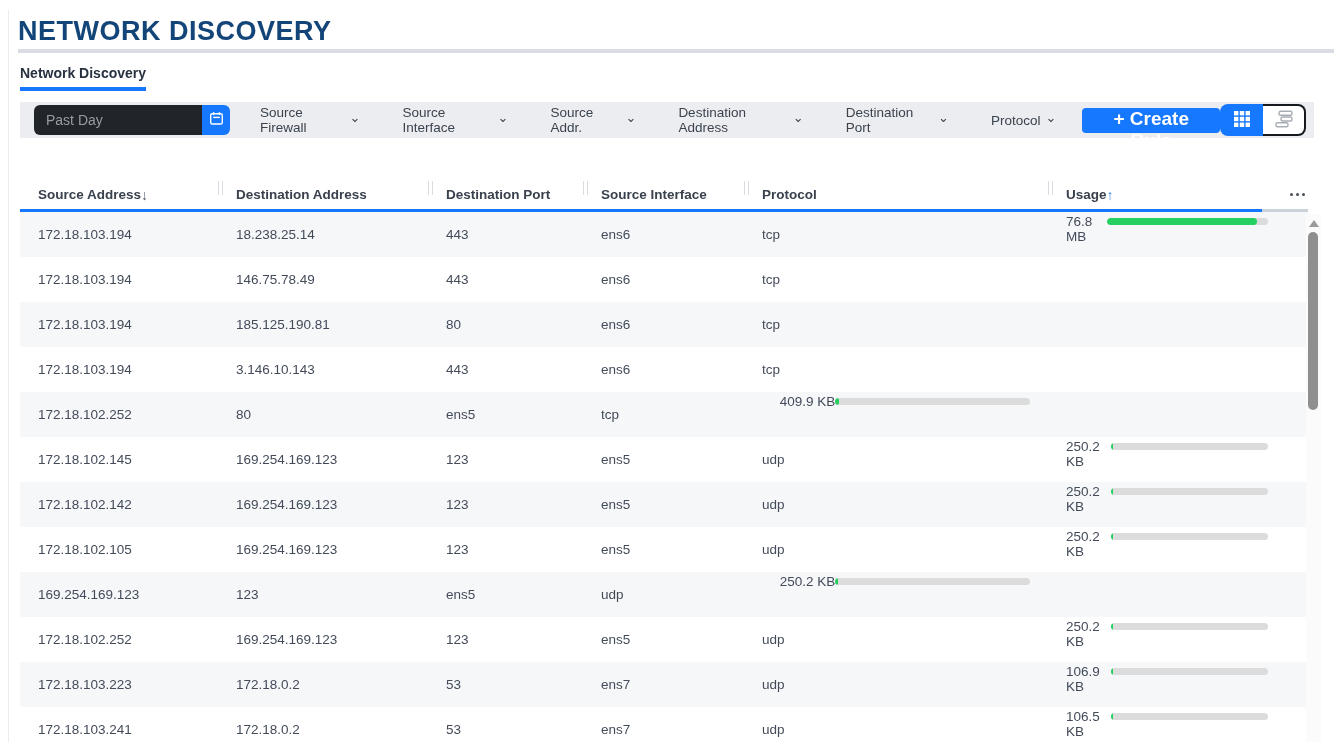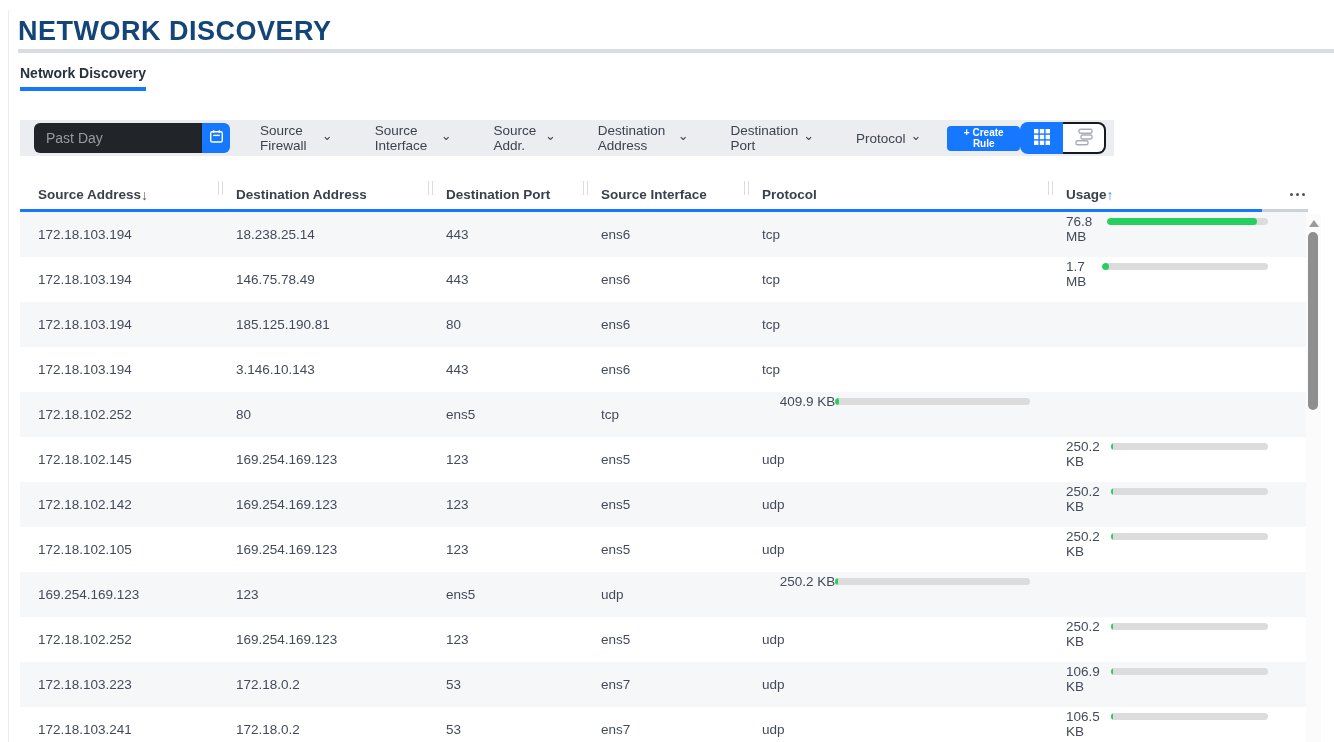--- a/index.html
+++ b/index.html
@@ -14,34 +14,34 @@
   .title-rule { position:absolute; left:18px; right:0; top:49px; height:4px; background:#d9dde3; }
 
   
   .tabbar { position:absolute; left:20px; top:64px; display:flex; }
   .tab { position:relative; padding-bottom:9px; cursor:pointer; }
   .tab-label { font-size:14px; font-weight:600; color:#27313f; }
   .tab.active::after { content:""; position:absolute; left:0; right:0; bottom:0; height:4px;
     background:var(--accent-blue,#1677ff); }
 
   
-  .toolbar { position:absolute; left:20px; top:102px; width:1094px; height:36px;
-    background:#ebedf0; display:flex; align-items:center; padding:0 6px 0 14px;margin-top:18px; }
+  .toolbar { position:absolute; left:20px; top:102px; width:1294px; height:36px;
+    background:#ebedf0; display:flex; align-items:center; padding:0 6px 0 14px; }
   .date-group { display:flex; height:30px; }
   .date-input { width:168px; height:30px; background:#212529; border:none; outline:none;
     border-radius:6px 0 0 6px; color:#969ca3; font-size:14px; padding:0 12px;
     font-family:"Liberation Sans", sans-serif; }
   .date-btn { width:28px; height:30px; background:var(--accent-blue,#1677ff); border:none;
     border-radius:0 6px 6px 0; display:flex; align-items:center; justify-content:center; cursor:pointer; }
   .filters { display:flex; align-items:center; margin-left:30px; gap:42px; }
   .filter { display:flex; align-items:center; gap:5px; cursor:pointer; }
   .f-label { font-size:13.5px; color:#3c434d; }
   .chev { font-size:13px; color:#3c434d; line-height:8px; margin-top:-4px; }
   .create-rule { margin-left:26px; height:25px; padding:0 11px; border:none; border-radius:4px;
-    background:var(--accent-blue,#1677ff); color:#ffffff; font-size:10px; font-weight:600;
+    background:var(--accent-blue,#1677ff); color:#ffffff; font-size:19px; font-weight:600;
     cursor:pointer; font-family:"Liberation Sans", sans-serif; }
   .view-toggle { margin-left:auto; margin-right:2px; display:flex; height:32px; }
   .vt-btn { width:43px; height:32px; border:none; display:flex; align-items:center;
     justify-content:center; cursor:pointer; background:#ffffff; }
   .vt-btn.grid { background:var(--accent-blue,#1677ff); border-radius:8px 0 0 8px; }
   .vt-btn.flow { border:2px solid #16191d; border-left:none; border-radius:0 8px 8px 0; }
 
   
   .table { position:absolute; left:20px; top:180px; width:1288px; }
   .thead, .tr { display:grid; grid-template-columns:198px 210px 155px 161px 304px 220px 40px; }
@@ -211,26 +211,20 @@
       </div>
     </div>
     <div class="td"></div>
   </div>
       <div class="tr">
     <div class="td plain">172.18.103.194</div>
     <div class="td plain">146.75.78.49</div>
     <div class="td plain">443</div>
     <div class="td plain">ens6</div>
     <div class="td plain">tcp</div>
-    <div class="td usage">
-      <span class="usage-text">1.7 MB</span>
-      <div class="usage-track">
-        <div class="usage-fill" style="width: 4%;"></div>
-      </div>
-    </div>
     <div class="td"></div>
   </div>
       <div class="tr">
     <div class="td plain">172.18.103.194</div>
     <div class="td plain">185.125.190.81</div>
     <div class="td plain">80</div>
     <div class="td plain">ens6</div>
     <div class="td plain">tcp</div>
     <div class="td"></div>
   </div>

